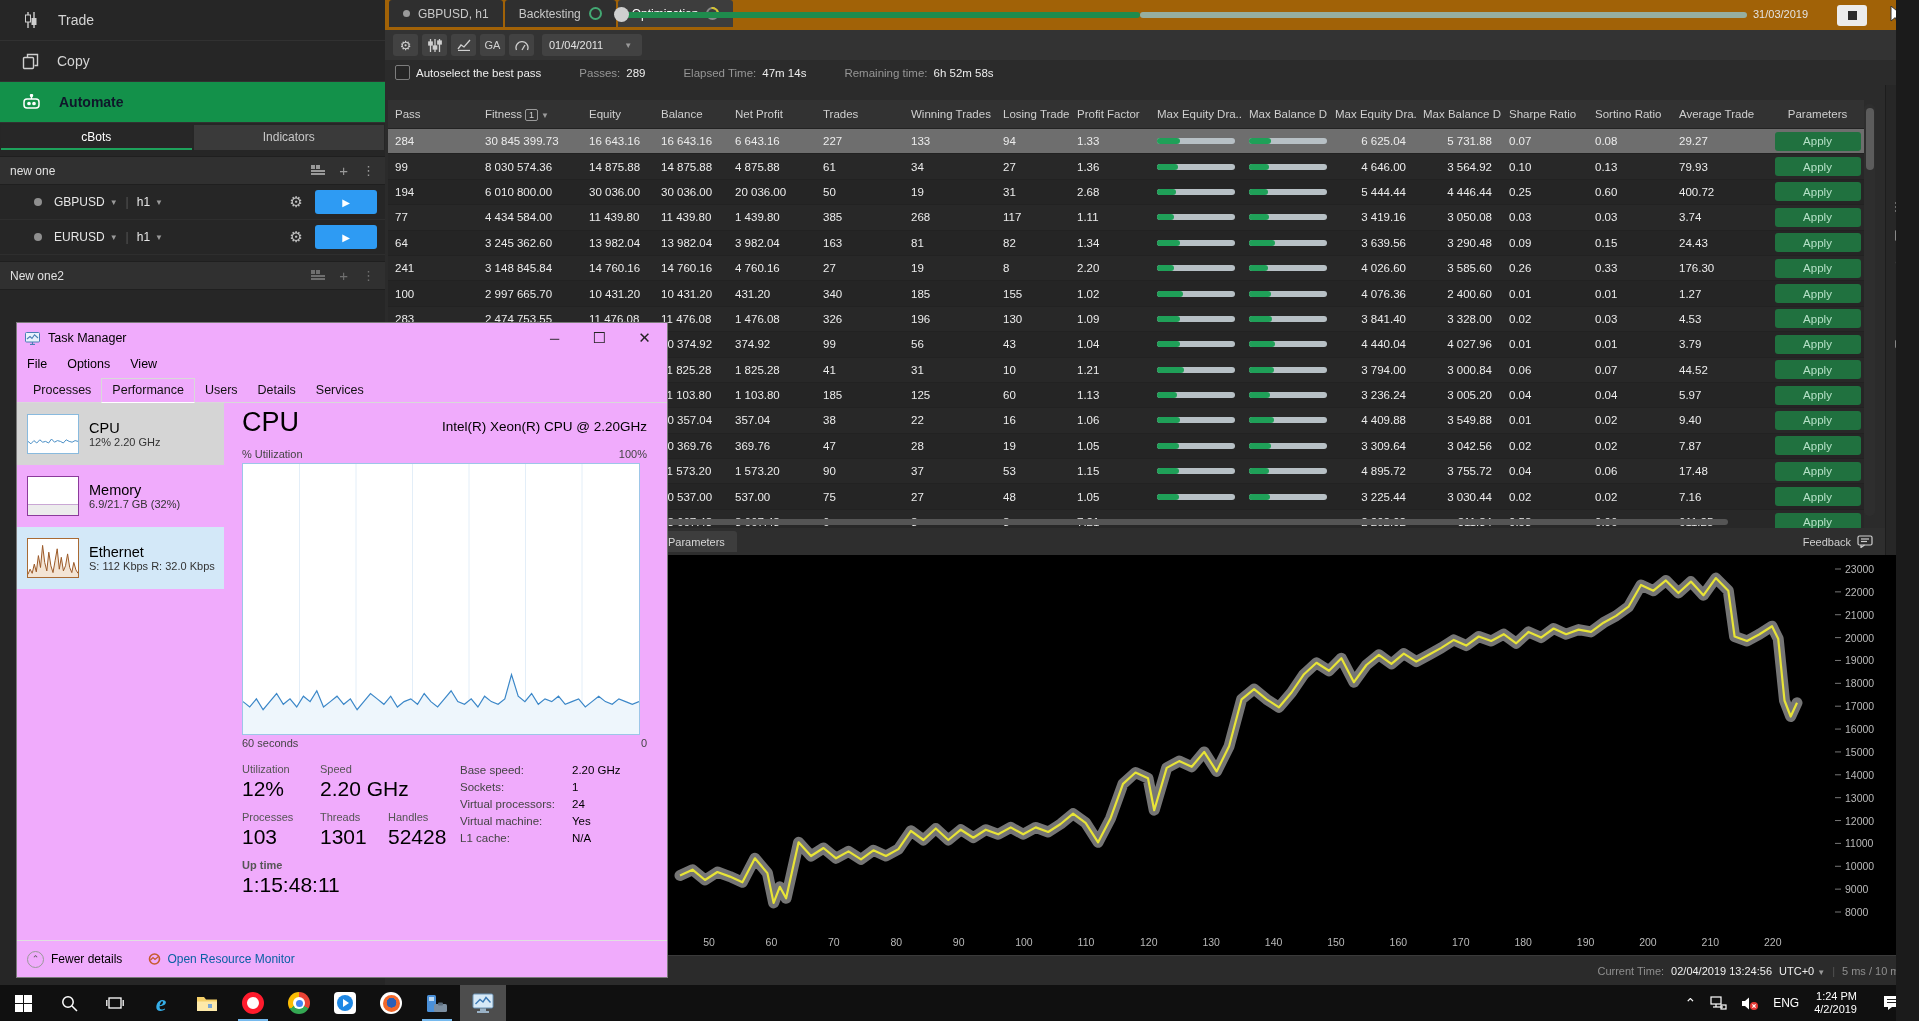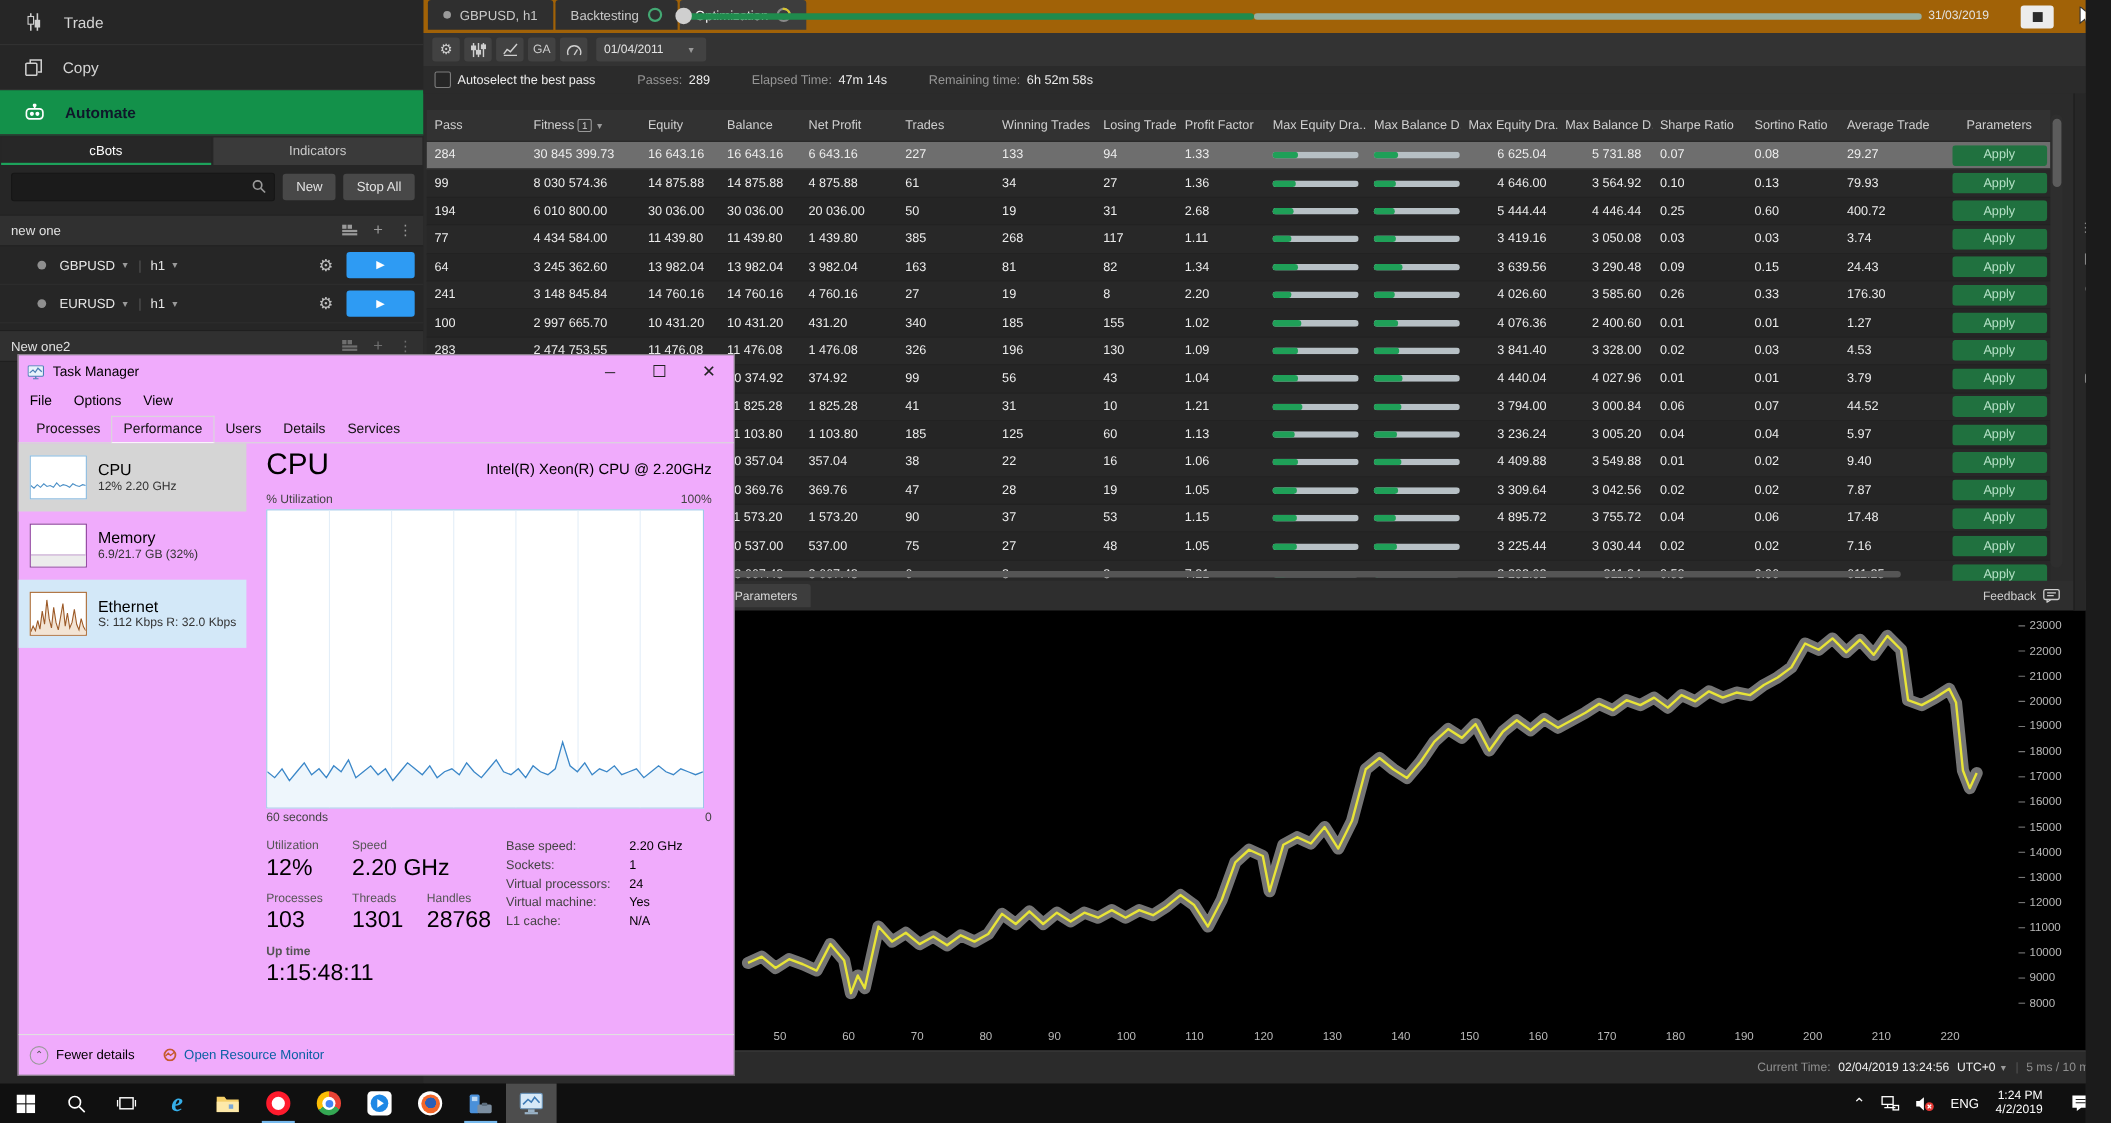--- a/index.html
+++ b/index.html
@@ -148,34 +148,20 @@
       <span>Automate</span>
     </div>
     <div class="sbtabs">
       <div class="sbtab active">
           <span>cBots</span>
         </div>
       <div class="sbtab" style="background:#3a3a3a;">
           <span>Indicators</span>
         </div>
     </div>
-    <div class="searchrow">
-      <div class="searchbox">
-        <svg class="abs" style="right:7px;top:5px" width="13" height="13" viewBox="0 0 13 13" fill="none" stroke="#9a9a9a" stroke-width="1.5">
-            <circle cx="5.2" cy="5.2" r="3.8"></circle>
-            <line x1="8.2" y1="8.2" x2="12" y2="12"></line>
-          </svg>
-      </div>
-      <div class="sbtn">
-          <span>New</span>
-        </div>
-      <div class="sbtn">
-          <span>Stop All</span>
-        </div>
-    </div>
     <div class="grouphdr">
       <span>new one</span>
       <span class="ghicons">
         <svg width="14" height="12" viewBox="0 0 14 12">
             <g fill="#9a9a9a">
               <rect x="0" y="0" width="4" height="4"></rect>
               <rect x="5" y="0" width="4" height="4"></rect>
               <rect x="0" y="5" width="14" height="2"></rect>
               <rect x="0" y="8" width="14" height="2"></rect>
             </g>
@@ -1051,21 +1037,21 @@
             <div class="bignum">2.20 GHz</div>
           </div>
           <div style="display:flex;margin-top:10px;">
             <div style="width:78px;" class="statgrid">Processes</div>
             <div style="width:68px;" class="statgrid">Threads</div>
             <div class="statgrid">Handles</div>
           </div>
           <div style="display:flex;margin-top:2px;">
             <div style="width:78px;" class="bignum">103</div>
             <div style="width:68px;" class="bignum">1301</div>
-            <div class="bignum">28768</div>
+            <div class="bignum">52428</div>
           </div>
           <div class="statgrid" style="margin-top:10px;font-weight:bold;">Up time</div>
           <div class="bignum" style="margin-top:2px;">1:15:48:11</div>
         </div>
         <div id="kvlist" style="margin-left:6px;margin-top:1px;">
             <div class="kv">
               <span style="width: 112px;">Base speed:</span>
               <b>2.20 GHz</b>
             </div>
             <div class="kv">

